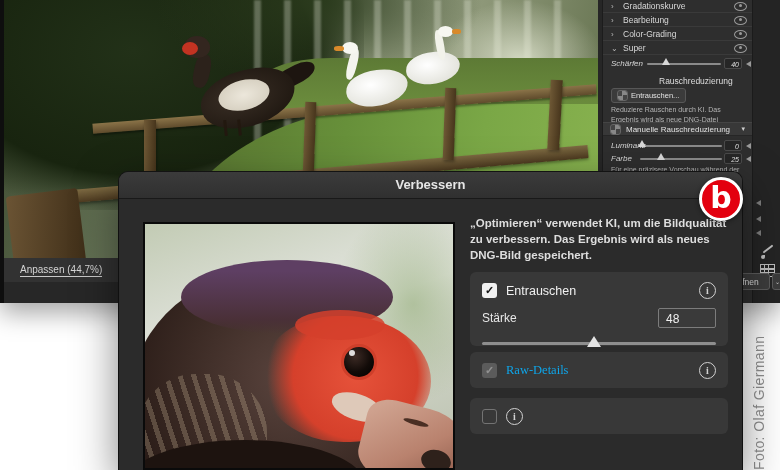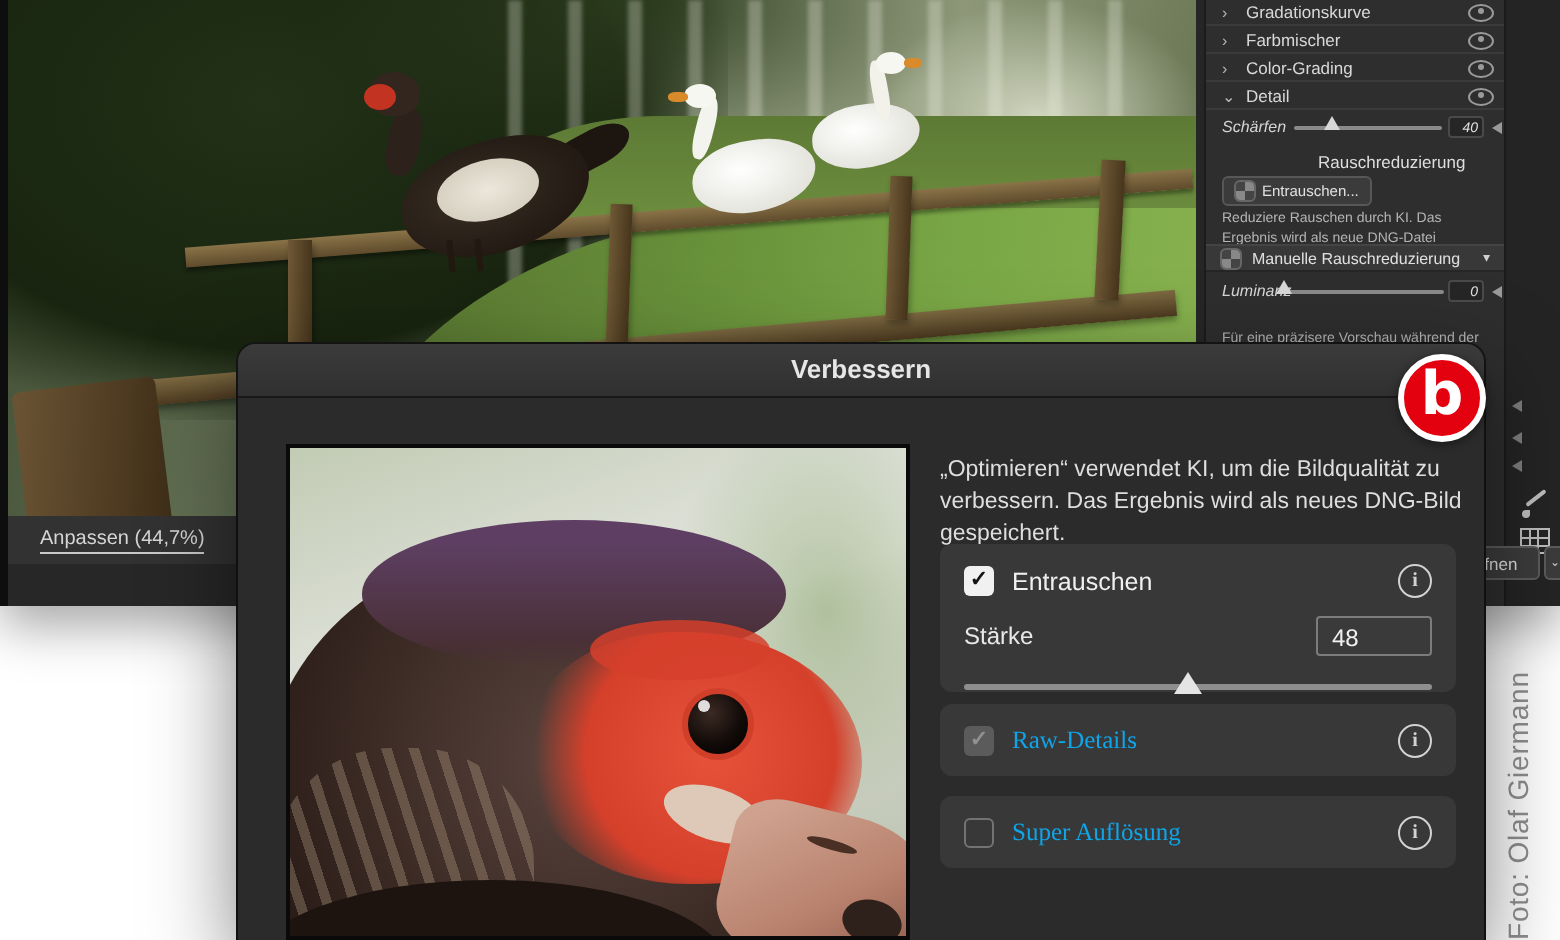--- a/index.html
+++ b/index.html
@@ -96,21 +96,21 @@
   .dk-mask{left:118px;top:92px;width:168px;height:126px;border-radius:46% 54% 50% 50%;background:radial-gradient(circle at 55% 48%,#e6523a 0%,#d5402b 55%,rgba(170,45,28,0) 78%);}
   .dk-maskbumps{left:150px;top:86px;width:90px;height:30px;border-radius:50%;background:#d5402b;opacity:.85;}
   .dk-eye{left:196px;top:120px;width:30px;height:30px;border-radius:50%;background:radial-gradient(circle at 38% 32%,#3c2a24 0%,#120b08 55%,#000 100%);border:3px solid #cf3f2a;box-sizing:content-box;}
   .dk-glint{left:204px;top:126px;width:6px;height:6px;border-radius:50%;background:rgba(255,255,255,.85);}
   .dk-whitepatch{left:186px;top:170px;width:52px;height:26px;border-radius:50%;background:#ded7c8;transform:rotate(18deg);opacity:.9;}
   .dk-beak{left:216px;top:182px;width:104px;height:78px;border-radius:24% 42% 50% 30%;transform:rotate(14deg);background:linear-gradient(140deg,#cfa28f 10%,#b9826e 55%,#8f5c4c 90%);}
   .dk-nostril{left:258px;top:196px;width:26px;height:5px;border-radius:50%;background:#4a2f24;transform:rotate(16deg);}
   .dk-beaktip{left:276px;top:226px;width:30px;height:22px;border-radius:50%;background:#2e211b;transform:rotate(14deg);}
   .dk-chest{left:-20px;top:216px;width:240px;height:90px;border-radius:50%;background:#1d130f;}
 
-  #dlgtext{left:351px;top:56px;width:262px;color:#dedede;font-size:11.5px;line-height:1.38;}
+  #dlgtext{left:351px;top:44px;width:262px;color:#dedede;font-size:11.5px;line-height:1.38;font-weight:bold;}
   .card{position:absolute;left:351px;width:258px;background:#383838;border-radius:6px;box-sizing:border-box;padding:10px 12px;}
   .cardrow{display:flex;align-items:center;gap:9px;}
   .chk{width:15px;height:15px;border-radius:3px;box-sizing:border-box;font-size:11px;font-weight:bold;text-align:center;line-height:15px;}
   .chk.on{background:#f1f1f1;color:#141414;}
   .chk.dis-on{background:#5b5b5b;color:#919191;}
   .chk.dis-off{background:transparent;border:1.5px solid #737373;}
   .cardlabel{font-size:12.5px;color:#f0f0f0;flex:1;}
   .cardlabel.dim{color:#0ea5e9;font-family:Liberation Serif, serif;}
   .infoicon{width:15px;height:15px;border:1.5px solid #d2d2d2;border-radius:50%;color:#d2d2d2;font-size:10px;font-weight:bold;text-align:center;line-height:15px;font-family:"Liberation Serif",serif;}
   #staerkerow{margin-top:9px;display:flex;align-items:center;}
@@ -179,31 +179,31 @@
     <div id="belowbar" class="abs"></div>
 
     <div id="panel" class="abs">
       <div class="prow" style="top:0;">
         <span class="chev">›</span>
         <span class="lbl">Gradationskurve</span>
         <span class="eyeicon"></span>
       </div>
       <div class="prow" style="top:14px;">
         <span class="chev">›</span>
-        <span class="lbl">Farbmischer</span>
+        <span class="lbl">Bearbeitung</span>
         <span class="eyeicon"></span>
       </div>
       <div class="prow" style="top:28px;">
         <span class="chev">›</span>
         <span class="lbl">Color-Grading</span>
         <span class="eyeicon"></span>
       </div>
       <div class="prow" style="top:42px;">
         <span class="chev">⌄</span>
-        <span class="lbl">Detail</span>
+        <span class="lbl">Super</span>
         <span class="eyeicon"></span>
       </div>
 
       <div class="sliderrow" style="top:57px;">
         <span class="slbl">Schärfen</span>
         <span class="track" style="left:44px;width:74px;">
           <span class="thumb" style="left:26%;"></span>
         </span>
         <span class="valbox" style="left:121px;">40</span>
         <span class="stepper" style="left:143px;"></span>
@@ -223,20 +223,28 @@
         <span>Manuelle Rauschreduzierung</span>
         <span class="dd">▾</span>
       </div>
 
       <div class="sliderrow" style="top:139px;">
         <span class="slbl">Luminanz</span>
         <span class="track" style="left:37px;width:82px;">
           <span class="thumb" style="left:3%;"></span>
         </span>
         <span class="valbox" style="left:121px;">0</span>
+        <span class="stepper" style="left:143px;"></span>
+      </div>
+      <div class="sliderrow" style="top:152px;">
+        <span class="slbl">Farbe</span>
+        <span class="track" style="left:37px;width:82px;">
+          <span class="thumb" style="left:25%;"></span>
+        </span>
+        <span class="valbox" style="left:121px;">25</span>
         <span class="stepper" style="left:143px;"></span>
       </div>
 
       <div class="ptiny" style="top:165px;">Für eine präzisere Vorschau während der Bearbeitung von</div>
     </div>
 
     <div id="strip" class="abs">
       <span class="stripmark" style="top:200px;"></span>
       <span class="stripmark" style="top:216px;"></span>
       <span class="stripmark" style="top:230px;"></span>
@@ -290,21 +298,20 @@
       <div class="cardrow">
         <span class="chk dis-on">✓</span>
         <span class="cardlabel dim">Raw-Details</span>
         <span class="infoicon">i</span>
       </div>
     </div>
 
     <div class="card" style="top:226px;height:36px;padding-top:10px;">
       <div class="cardrow">
         <span class="chk dis-off"></span>
-        <span class="cardlabel dim">Super Auflösung</span>
         <span class="infoicon">i</span>
       </div>
     </div>
   </div>
 
   <div id="badge" class="abs">b</div>
 
   <div id="credit" class="abs">Foto: Olaf Giermann</div>
 
 </div>

